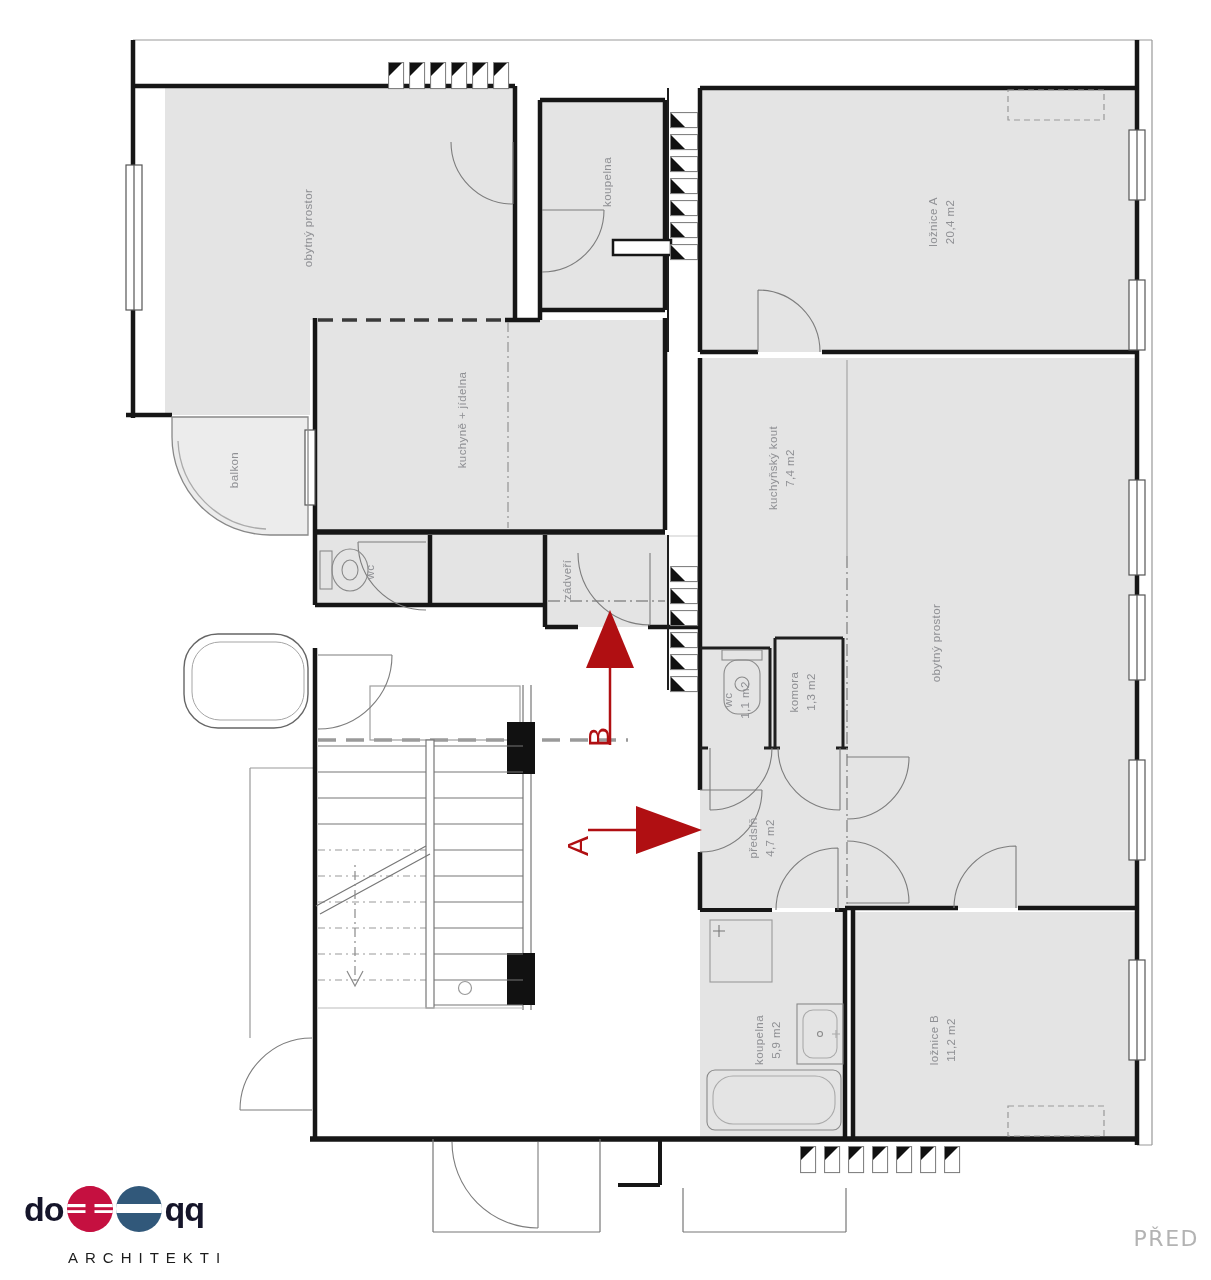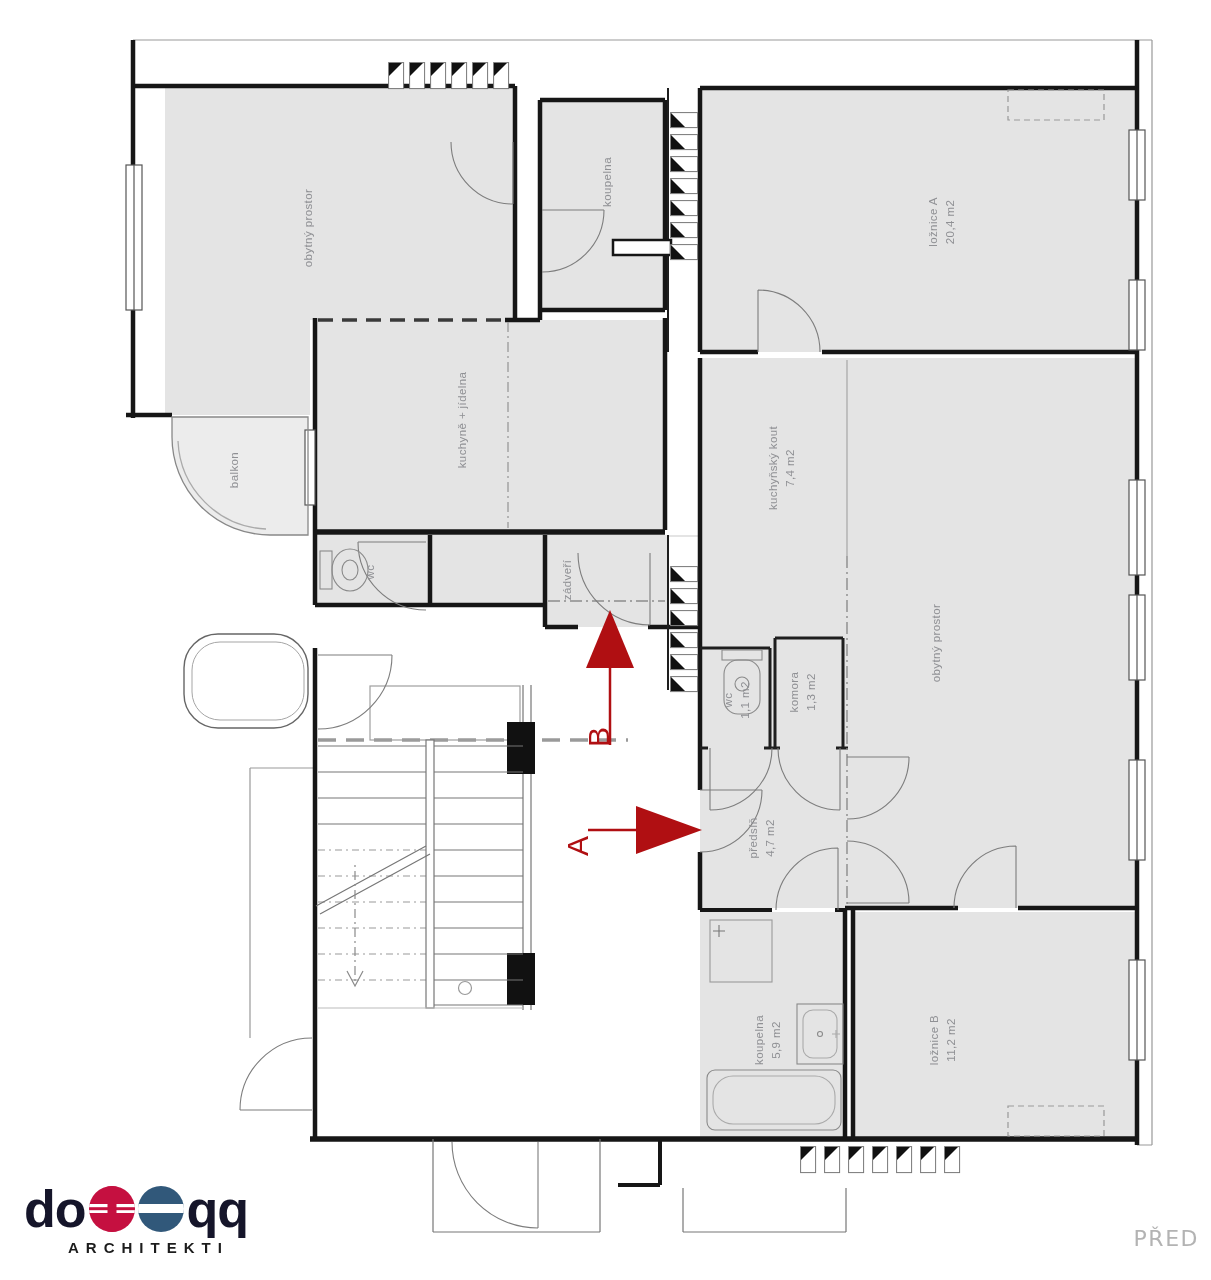--- a/index.html
+++ b/index.html
@@ -16,24 +16,24 @@
   .sec-label{
     position:absolute;transform:translate(-50%,-50%) rotate(-90deg);
     color:#b00f12;font-size:30px;font-weight:400;
   }
   .stage-label{
     position:absolute;right:12px;top:1226px;color:#b3b3b3;font-size:22px;
     letter-spacing:1.5px;font-weight:400;font-family:"DejaVu Sans",sans-serif;
   }
   .logo{position:absolute;left:24px;top:1186px;}
   .logo-row{display:flex;align-items:center;gap:3px;color:#15152a;
-    font-size:52px;font-weight:bold;letter-spacing:-1px;line-height:46px;}
+    font-size:34px;font-weight:bold;letter-spacing:-1px;line-height:46px;}
   .logo-row .circ{display:block;width:46px;height:46px;}
-  .logo-sub{margin-top:7px;padding-left:44px;font-size:15px;letter-spacing:7px;
-    color:#1c1c1c;font-weight:700;}
+  .logo-sub{margin-top:17px;padding-left:44px;font-size:15px;letter-spacing:7px;
+    color:#1c1c1c;font-weight:400;}
 </style>
 </head>
 <body>
 
 <svg class="plan-svg" width="1211" height="1280" viewBox="0 0 1211 1280">
 
   <defs>
 
     <symbol id="hv" width="17" height="28">
       <rect x="0.6" y="0.6" width="15" height="26" fill="#ffffff" stroke="#777" stroke-width="1"></rect>

